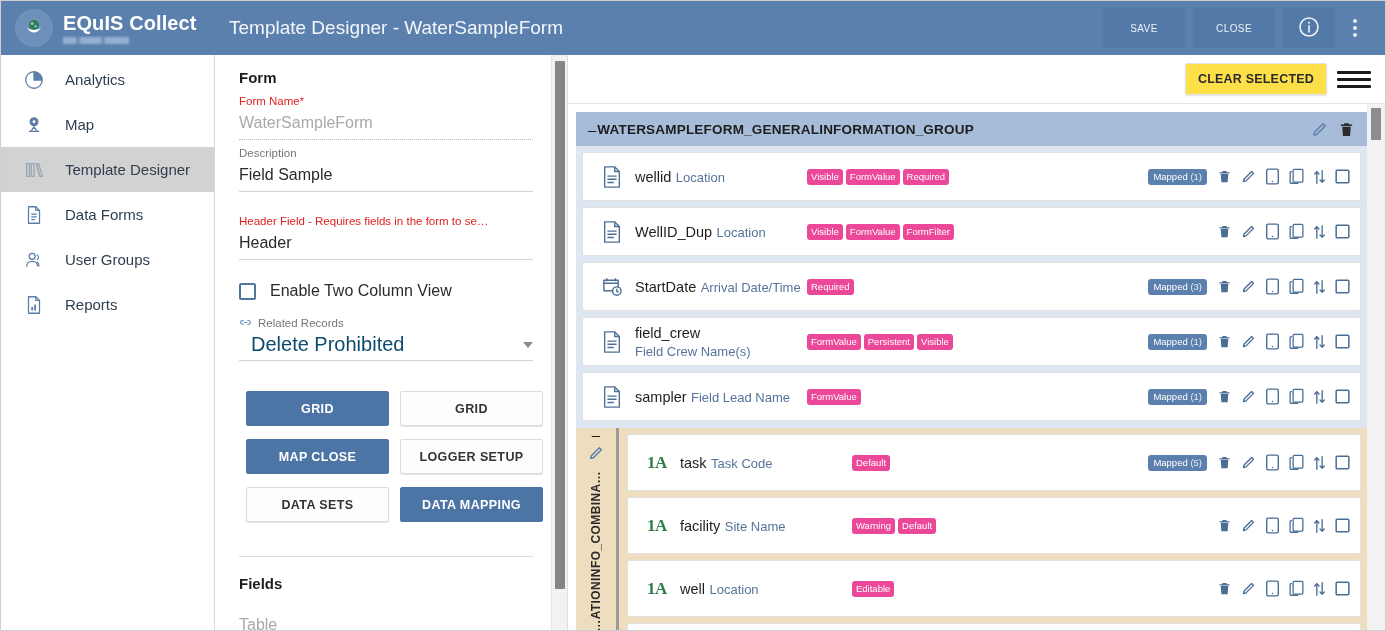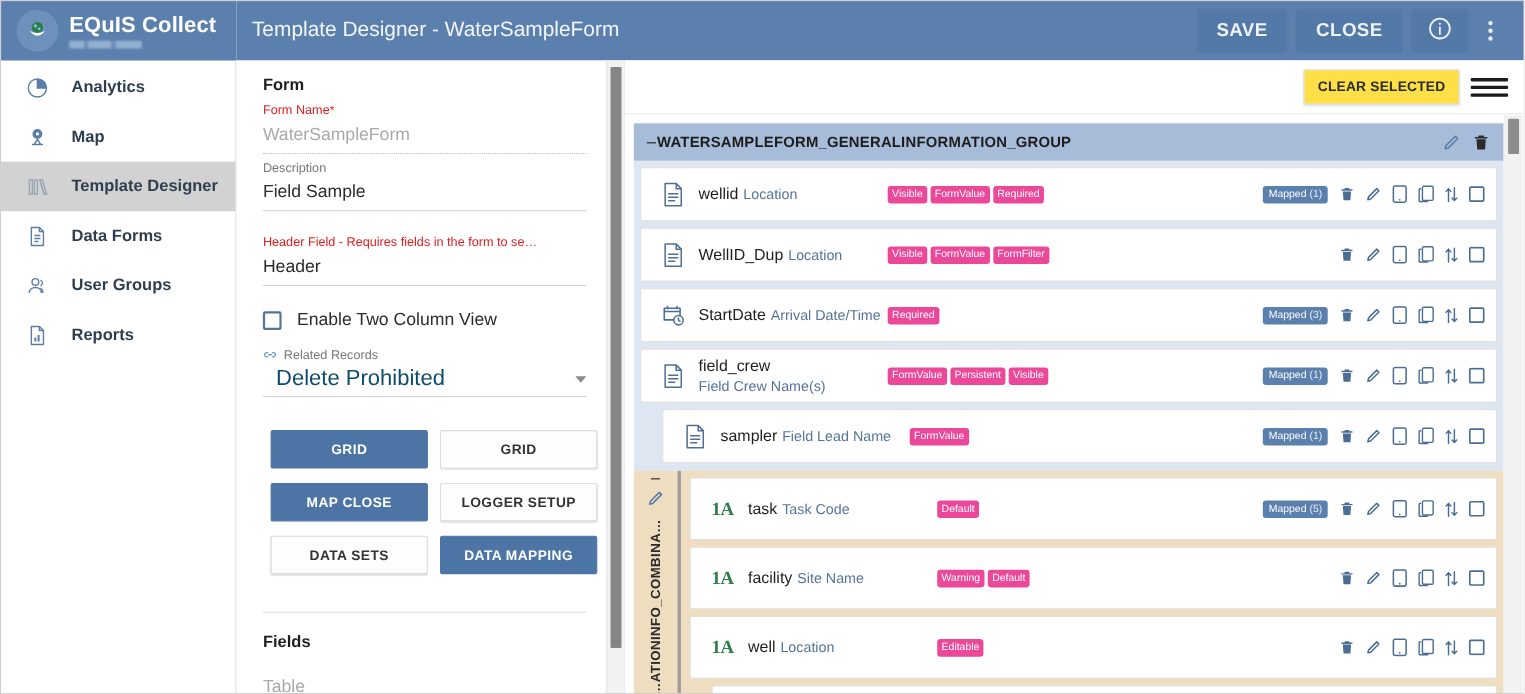--- a/index.html
+++ b/index.html
@@ -14,32 +14,32 @@
   
   .topbar{height:54px;display:flex;align-items:stretch;flex:none;}
   .brand{width:214px;background:#5b80ad;display:flex;align-items:center;gap:10px;padding-left:14px;box-sizing:border-box;position:relative;}
   .brand-logo{width:38px;height:38px;border-radius:50%;background:#6d91bb;display:flex;align-items:center;justify-content:center;flex:none;}
   .brand-logo svg{display:block;}
   .brand-txtwrap{display:flex;flex-direction:column;justify-content:center;}
   .brand-title{color:#fff;font-size:20px;font-weight:bold;letter-spacing:.1px;line-height:20px;}
   .brand-sub{margin-top:4px;height:7px;width:66px;background:linear-gradient(90deg,#93b0d0 0 20%,#6d91bb 20% 26%,#93b0d0 26% 58%,#6d91bb 58% 64%,#93b0d0 64% 100%);border-radius:1px;filter:blur(1.1px);}
   .topmain{flex:1;background:#5b80ad;display:flex;align-items:center;padding:0 12px 0 14px;box-sizing:border-box;}
   .doc-title{color:#f2f6fa;font-size:19px;line-height:22px;flex:1;white-space:nowrap;}
-  .topbtn{background:#5279a8;color:#eef3f8;border:0;font-size:17px;font-weight:bold;letter-spacing:.4px;
+  .topbtn{background:#5279a8;color:#eef3f8;border:0;font-size:10px;font-weight:normal;letter-spacing:.4px;
           padding:0 18px;height:40px;min-width:82px;border-radius:3px;margin-left:8px;cursor:pointer;
           font-family:"Liberation Sans",sans-serif;display:flex;align-items:center;justify-content:center;}
   .topbtn.icon{min-width:0;width:52px;padding:0;}
   .kebab{width:36px;height:40px;margin-left:2px;display:flex;flex-direction:column;align-items:center;justify-content:center;gap:3px;cursor:pointer;}
   .kebab i{width:4px;height:4px;border-radius:50%;background:#e9eff6;display:block;}
 
   
   .body{flex:1;display:flex;min-height:0;}
 
   
-  .sidebar{width:214px;flex:none;background:#fff;border-right:1px solid #d8d8d8;padding-top:2px;box-sizing:border-box;font-weight:bold;}
+  .sidebar{width:214px;flex:none;background:#fff;border-right:1px solid #d8d8d8;padding-top:2px;box-sizing:border-box;}
   .nav-item{height:45px;display:flex;align-items:center;gap:18px;padding-left:20px;box-sizing:border-box;cursor:pointer;}
   .nav-item.active{background:#d2d2d2;}
   .nav-ico{width:26px;height:26px;flex:none;display:flex;align-items:center;justify-content:center;color:#5b7da8;}
   .nav-ico svg{display:block;}
   .nav-label{font-size:15px;color:#2f3e4e;white-space:nowrap;}
 
   
   .formpanel{width:352px;flex:none;position:relative;background:#fff;border-right:1px solid #dedede;}
   .formpanel-inner{position:absolute;inset:0 16px 0 0;padding:14px 18px 0 24px;box-sizing:border-box;overflow:hidden;}
   .sec-title{font-size:15px;font-weight:bold;color:#1e1e1e;margin:0 0 8px;}
@@ -87,21 +87,21 @@
   .group{margin-bottom:0;}
   .group.blue{background:#dde6f1;}
   .grp-head{background:#a6bcd8;height:34px;display:flex;align-items:center;padding:0 8px 0 12px;box-sizing:border-box;}
   .grp-minus{font-size:15px;color:#1d1d1d;margin-right:1px;line-height:1;}
   .grp-name{flex:1;font-size:13.5px;font-weight:bold;letter-spacing:.2px;color:#1d1d1d;white-space:nowrap;overflow:hidden;}
   .grp-acts{display:flex;align-items:center;gap:10px;padding-right:4px;}
   .grp-acts .ic{color:#3f4b5c;display:flex;cursor:pointer;}
 
   .rows{padding:6px 6px 7px;}
   .row{background:#fff;border:1px solid #e1e1e1;border-radius:2px;height:49px;display:flex;align-items:center;padding:0 10px 0 14px;box-sizing:border-box;margin-bottom:6px;}
-  .row:last-child{margin-bottom:0;margin-left:20px;}
+  .row:last-child{margin-bottom:0;}
   .row-ico{width:30px;flex:none;display:flex;align-items:center;justify-content:center;color:#4e6f96;}
   .row-ico svg{display:block;}
   .row-ico.calc{font-size:17px;color:#2f7d48;font-weight:bold;letter-spacing:-.3px;font-family:"Liberation Serif",serif;}
   .row-txt{width:180px;flex:none;padding-left:8px;box-sizing:border-box;}
   .row-name{font-size:14.5px;color:#1e1e1e;line-height:17px;white-space:nowrap;}
   .row-sub{font-size:13px;color:#55749a;line-height:16px;white-space:nowrap;}
   .row-badges{flex:1;display:flex;align-items:center;gap:3px;min-width:0;}
   .badge{background:#ec4899;color:#fff;font-size:9.5px;line-height:11px;padding:2px 4px 3px;border-radius:3px;white-space:nowrap;}
   .mapped{background:#5b80ad;color:#fff;font-size:9.5px;line-height:11px;padding:2px 5px 3px;border-radius:3px;white-space:nowrap;margin-right:10px;}
   .mapped .n{opacity:.85;}

